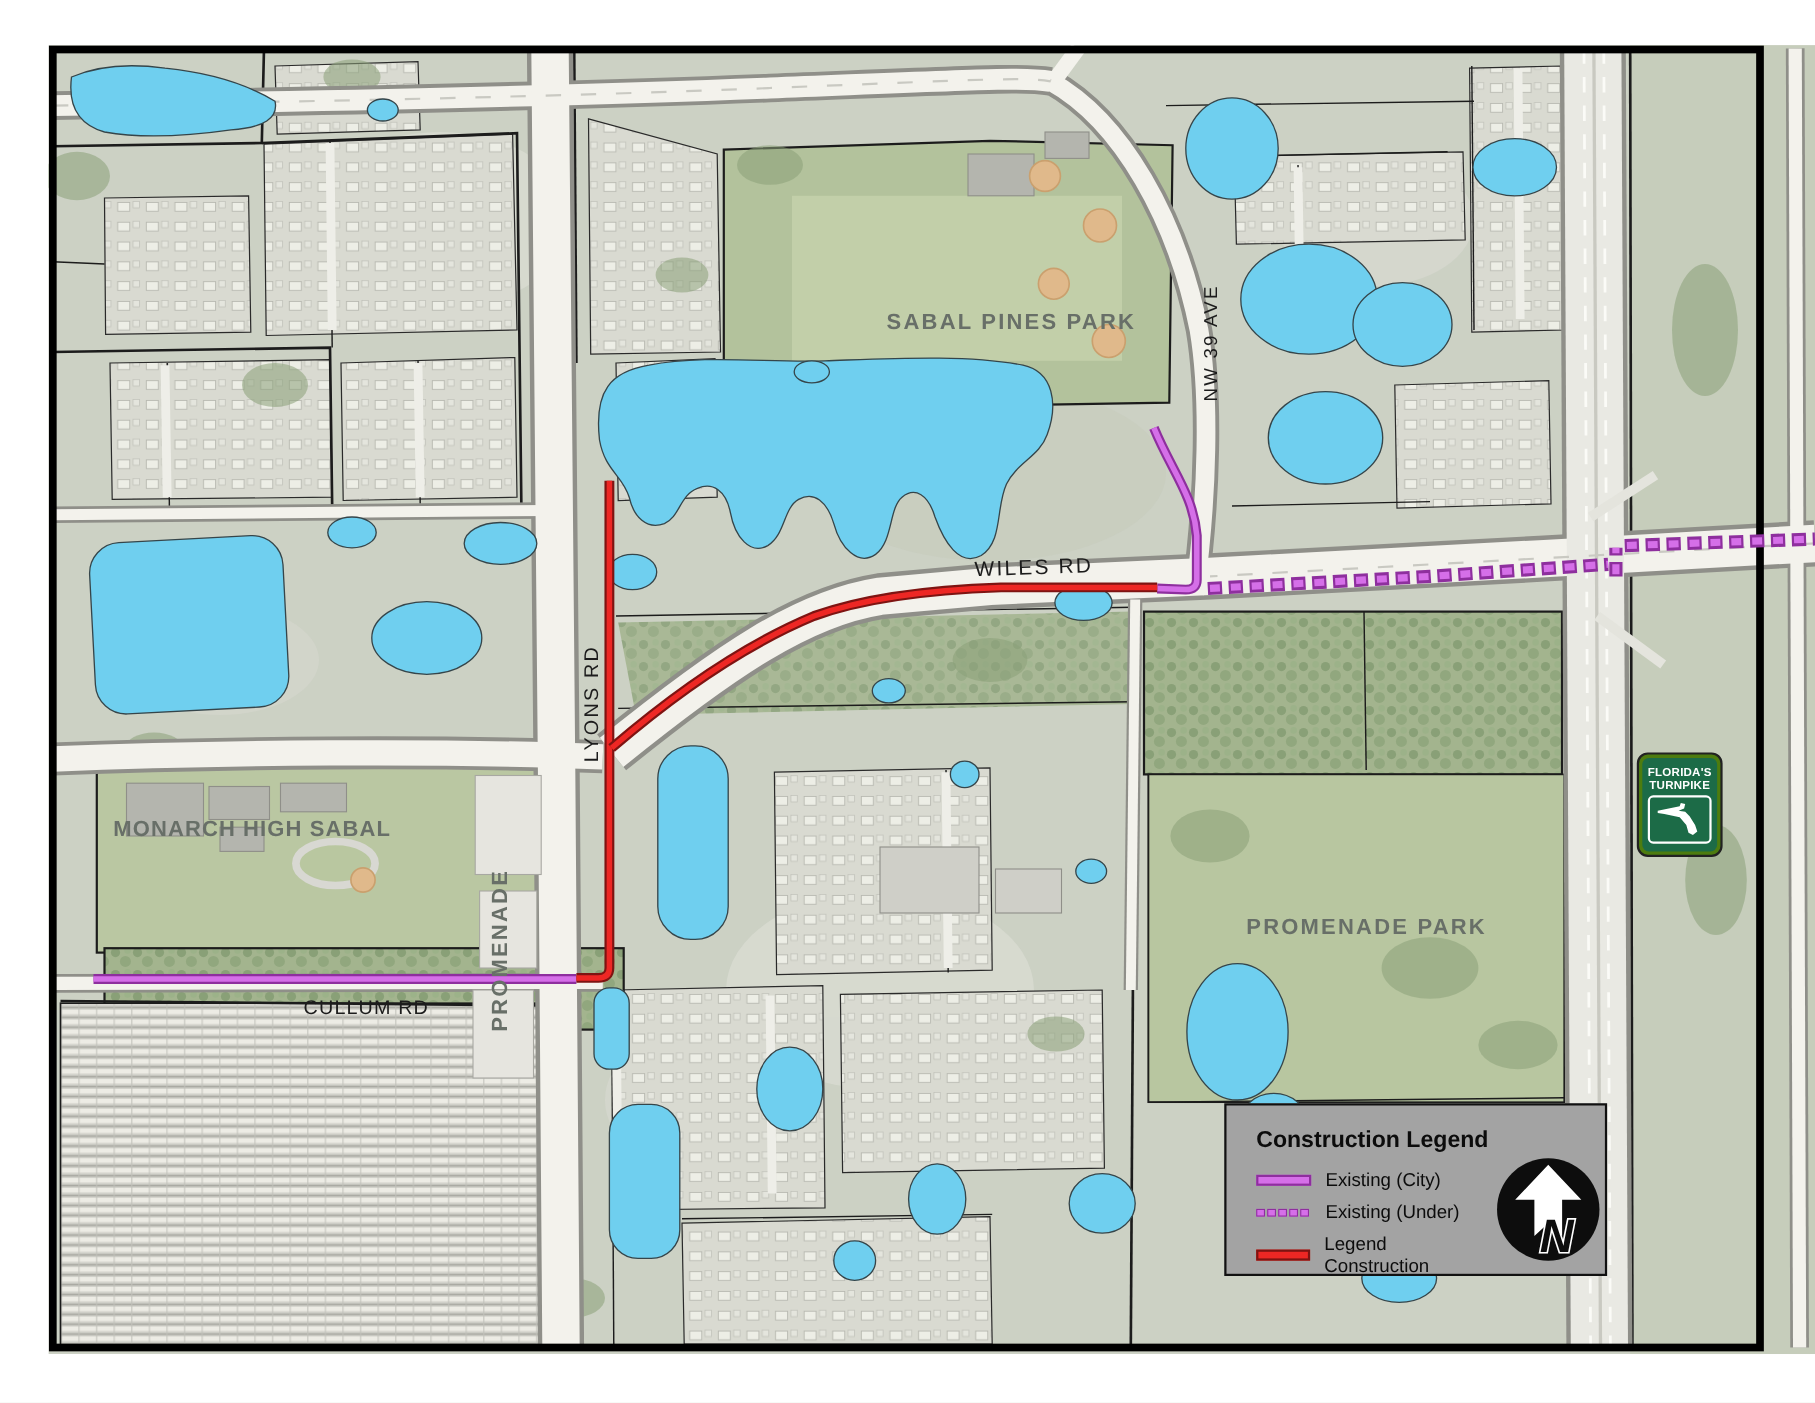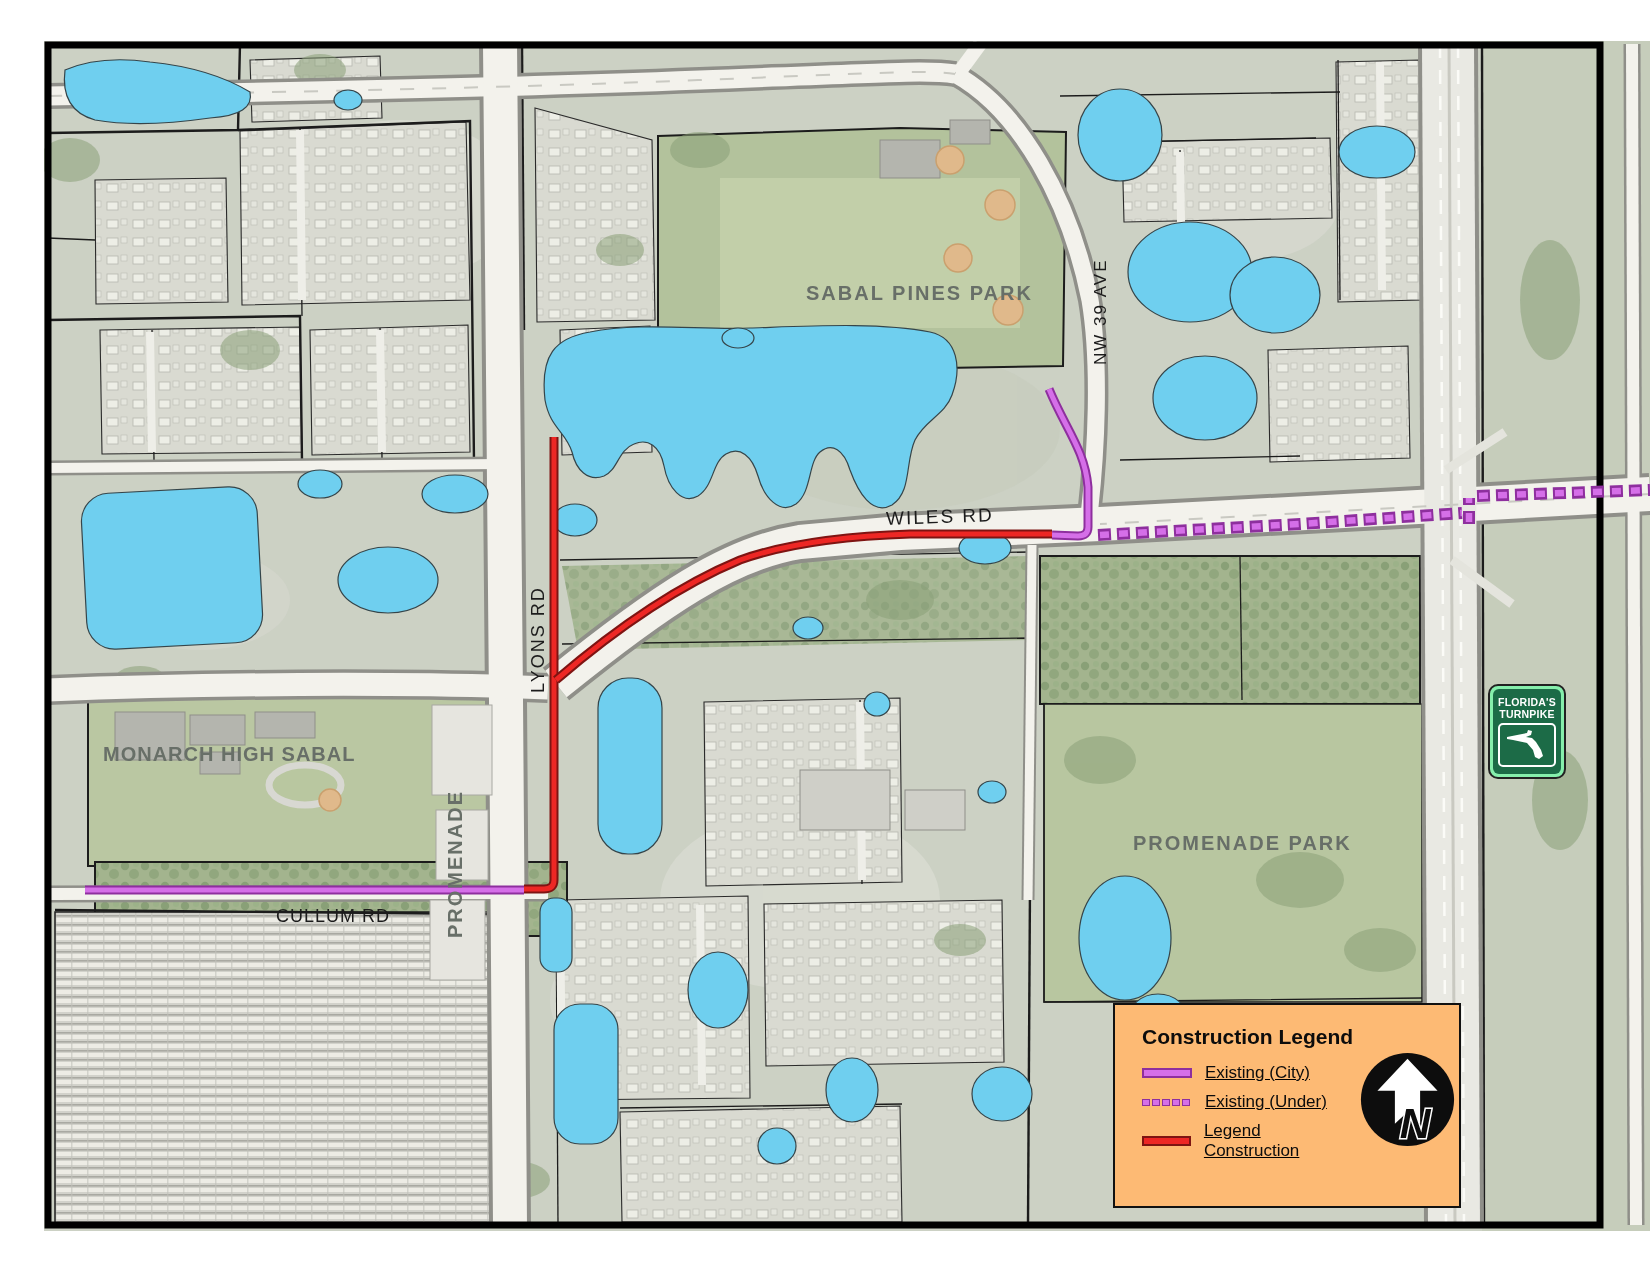--- a/index.html
+++ b/index.html
@@ -7,34 +7,34 @@
         font-family:"Liberation Sans", sans-serif;}
   #mapsvg{position:absolute;left:0;top:0;}
 
   
   .maplabel{position:absolute;white-space:nowrap;pointer-events:none;}
   .area-label{font-weight:bold;color:#686f68;font-size:20px;letter-spacing:2px;}
   .road-label{color:#1c1c1c;font-size:19px;letter-spacing:2px;}
   .vert{transform:rotate(-90deg);transform-origin:0 0;}
 
   
-  .legend{position:absolute;left:1113px;top:1003px;width:348px;height:205px;
-          background:#fdba74;border:2px solid #111;box-sizing:border-box;}
+  .legend{position:absolute;left:1113px;top:1003px;width:348px;height:157px;
+          background:#a3a3a3;border:2px solid #111;box-sizing:border-box;}
   .legend-title{font-size:21px;font-weight:bold;color:#0c0c0c;margin:20px 0 14px 27px;}
   .legend-rows{margin-left:27px;display:flex;flex-direction:column;gap:9px;width:215px;}
-  .legend-row{display:flex;align-items:center;gap:13px;text-decoration:underline;}
+  .legend-row{display:flex;align-items:center;gap:13px;}
   .sw-solid-purple{width:46px;height:6px;background:#d56fe8;border:2px solid #8e2f9e;}
   .sw-dashed-purple{width:50px;display:flex;gap:2px;}
   .sw-dashed-purple .dseg{width:8px;height:7px;background:#d56fe8;border:1.5px solid #8e2f9e;box-sizing:border-box;}
   .sw-solid-red{width:46px;height:6px;background:#ed2724;border:2px solid #7e1412;}
   .legend-row .lg-label{font-size:17px;color:#0c0c0c;}
   .north{position:absolute;left:1359px;top:1051px;width:97px;height:97px;}
 
   
-  .shield{position:absolute;left:1488px;top:684px;width:78px;height:95px;background:#86efac;
+  .shield{position:absolute;left:1488px;top:684px;width:78px;height:95px;background:#4d7c0f;
           border:2px solid #222;border-radius:10px;box-sizing:border-box;padding:3px;}
   .shield-inner{width:100%;height:100%;background:#1c6b47;border-radius:6px;box-sizing:border-box;
                 display:flex;flex-direction:column;align-items:center;justify-content:center;gap:3px;}
   .shield-text{color:#fff;font-weight:bold;font-size:10.5px;line-height:1.15;text-align:center;letter-spacing:0.2px;}
   .shield-box{width:54px;height:40px;border:2px solid #fff;border-radius:5px;display:flex;
               align-items:center;justify-content:center;}
 </style>
 </head>
 <body>
 

